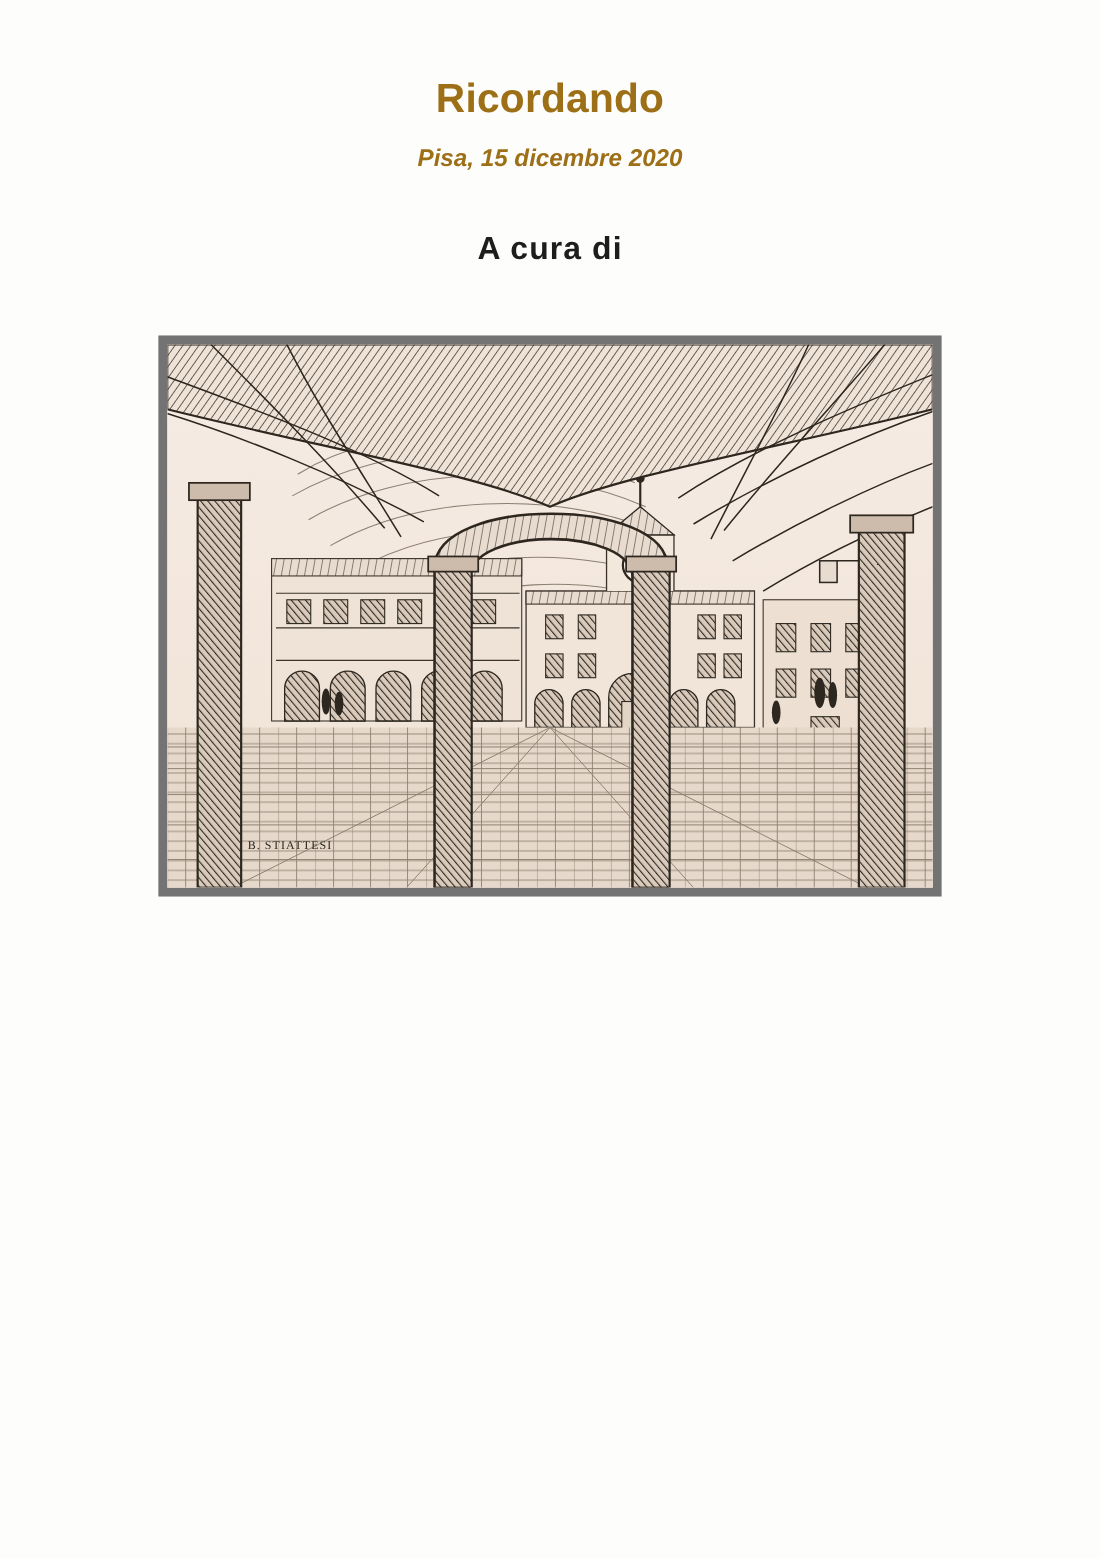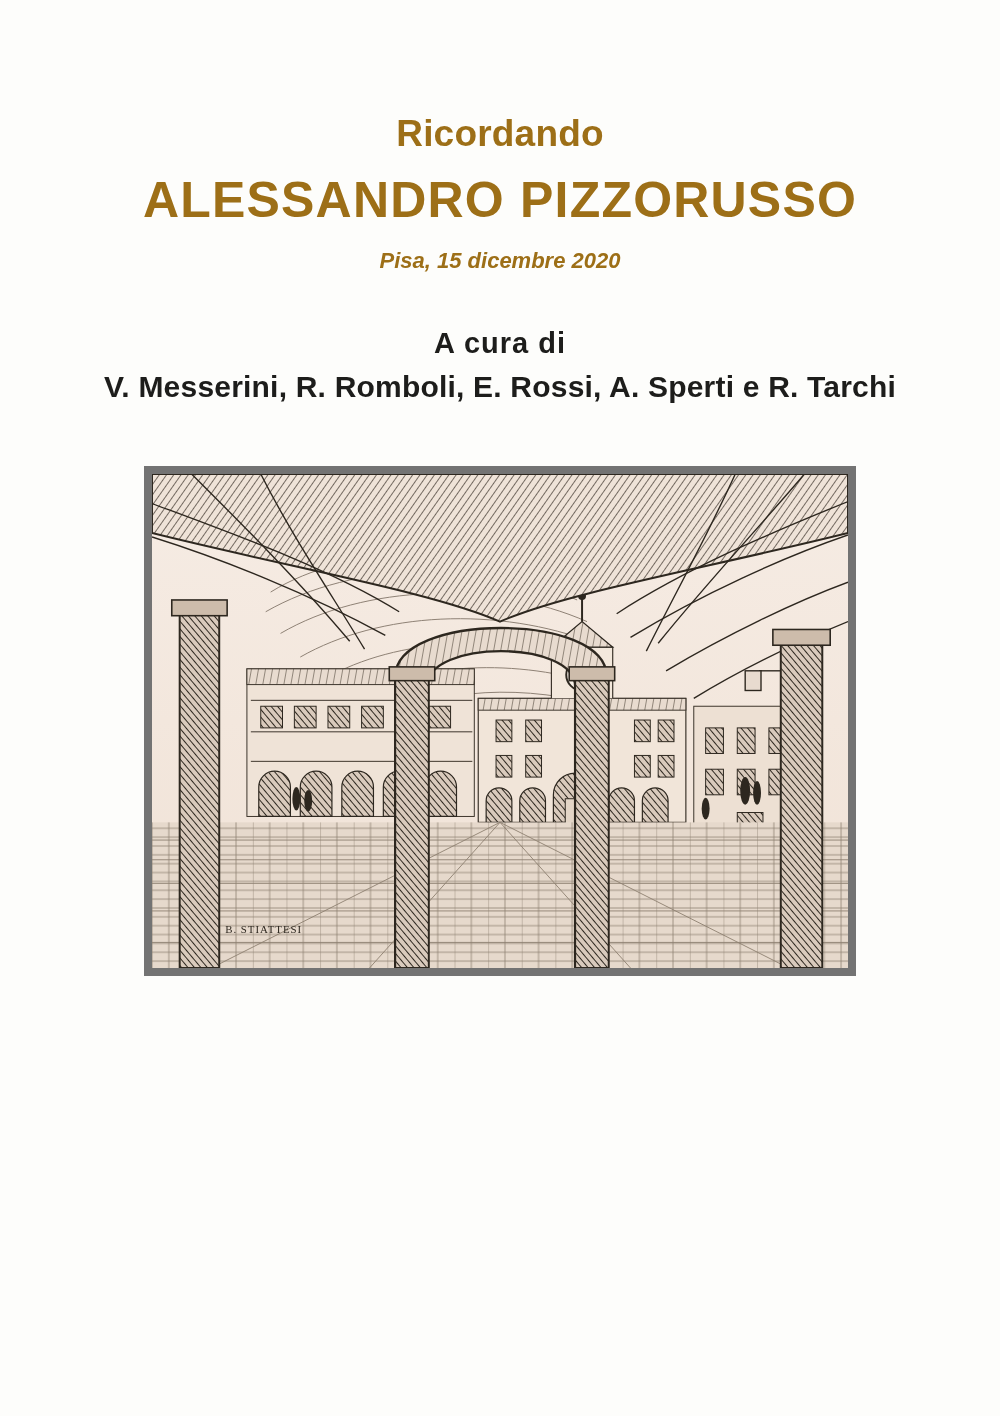--- a/index.html
+++ b/index.html
@@ -18,21 +18,21 @@
     width: 1000px;
     height: 1416px;
     background: #fdfdfb;
     display: flex;
     flex-direction: column;
     align-items: center;
   }
 
   
   .title-block {
-    margin-top: 114px;
+    margin-top: 70px;
     width: 100%;
     text-align: center;
     color: #a8741a;
   }
   .pretitle {
     font-size: 37px;
     font-weight: bold;
     letter-spacing: 0.2px;
     color: #9d6f17;
     line-height: 1.1;
@@ -139,27 +139,25 @@
     color: #1d1d1b;
   }
 </style>
 </head>
 <body>
 
 <div class="page">
 
   <div class="title-block">
     <div class="pretitle">Ricordando</div>
-    <div class="main-title">ALESSANDRO PIZZORUSSO</div>
     <div class="place-date">Pisa, 15 dicembre 2020</div>
   </div>
 
   <div class="editors-block">
     <div class="editors-label">A cura di</div>
-    <div class="editors-names">V. Messerini, R. Romboli, E. Rossi, A. Sperti e R. Tarchi</div>
   </div>
 
   <div class="illustration-wrap">
     <svg viewBox="0 0 704 502" preserveAspectRatio="none">
       <defs>
         <linearGradient id="skyGrad" x1="0" y1="0" x2="0" y2="1">
           <stop offset="0%" stop-color="#f6ece4"></stop>
           <stop offset="100%" stop-color="#f0e2d6"></stop>
         </linearGradient>
         <pattern id="hatch" width="6" height="6" patternUnits="userSpaceOnUse" patternTransform="rotate(35)">

